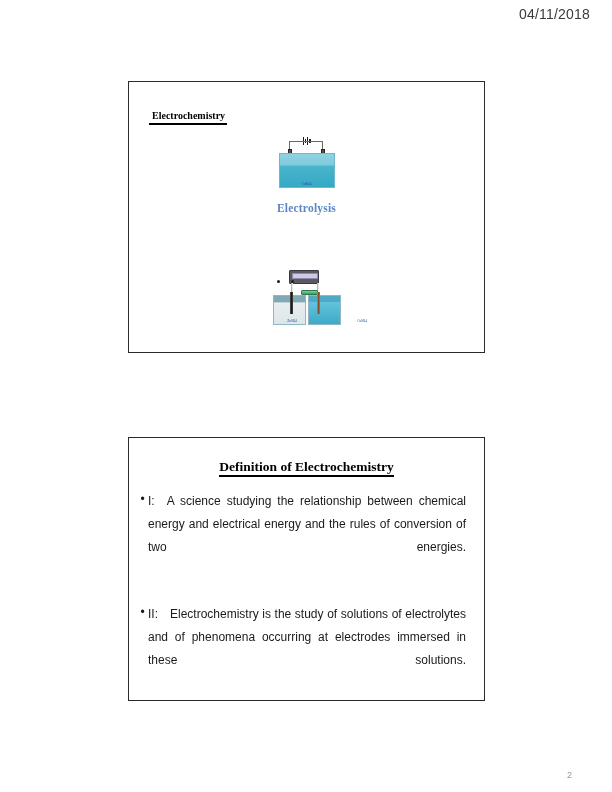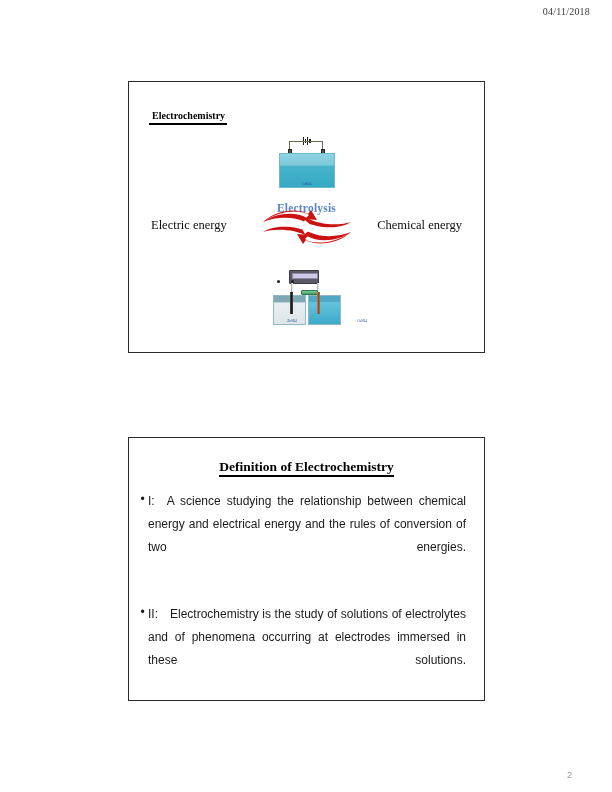--- a/index.html
+++ b/index.html
@@ -13,22 +13,22 @@
     font-family: "Liberation Sans", sans-serif;
     position: relative;
     overflow: hidden;
   }
 
   
   .page-date {
     position: absolute;
     top: 6px;
     right: 22px;
-    font-family: Liberation Serif, serif;
-    font-size: 10px;
+    font-family: Liberation Sans, sans-serif;
+    font-size: 14px;
     color: #3b3b3b;
     letter-spacing: 0.2px;
   }
   .page-number {
     position: absolute;
     bottom: 12px;
     right: 40px;
     font-family: "Liberation Sans", sans-serif;
     font-size: 9px;
     color: #9a9a9a;
@@ -357,33 +357,20 @@
       <div class="eb-wire-v right"></div>
       <div class="eb-electrode left"></div>
       <div class="eb-electrode right"></div>
       <div class="eb-beaker">
         <div class="eb-sol-label">CuSO4</div>
       </div>
     </div>
 
     <div class="label-electrolysis">Electrolysis</div>
 
-    <div class="cycle-row">
-      <div class="energy-left">Electric energy</div>
-      <div class="cycle-arrows">
-        <svg width="92" height="38" viewBox="0 0 92 38" xmlns="http://www.w3.org/2000/svg">
-          <path d="M2 14 C 18 2, 40 1, 48 7 L 44 11 L 56 12 L 50 2 L 47 6 C 38 0, 16 1, 2 14 Z" fill="#cc1111"></path>
-          <path d="M90 24 C 74 36, 52 37, 44 31 L 48 27 L 36 26 L 42 36 L 45 32 C 54 38, 76 37, 90 24 Z" fill="#cc1111"></path>
-          <path d="M2 14 C 14 5, 34 3, 46 10 C 58 17, 78 18, 90 14 C 78 22, 56 20, 44 14 C 32 8, 14 9, 2 14 Z" fill="#cc1111"></path>
-          <path d="M90 24 C 78 33, 58 35, 46 28 C 34 21, 14 20, 2 24 C 14 16, 36 18, 48 24 C 60 30, 78 29, 90 24 Z" fill="#cc1111"></path>
-          <path d="M44 12 L 52 19 L 44 26 L 40 19 Z" fill="#ffffff"></path>
-        </svg>
-      </div>
-      <div class="energy-right">Chemical energy</div>
-    </div>
 
 
     <div class="cell-galvanic">
       <div class="gv-meter">
         <div class="gv-meter-screen"></div>
       </div>
       <div class="gv-knob a"></div>
       <div class="gv-knob b"></div>
       <div class="gv-lead left"></div>
       <div class="gv-lead right"></div>

